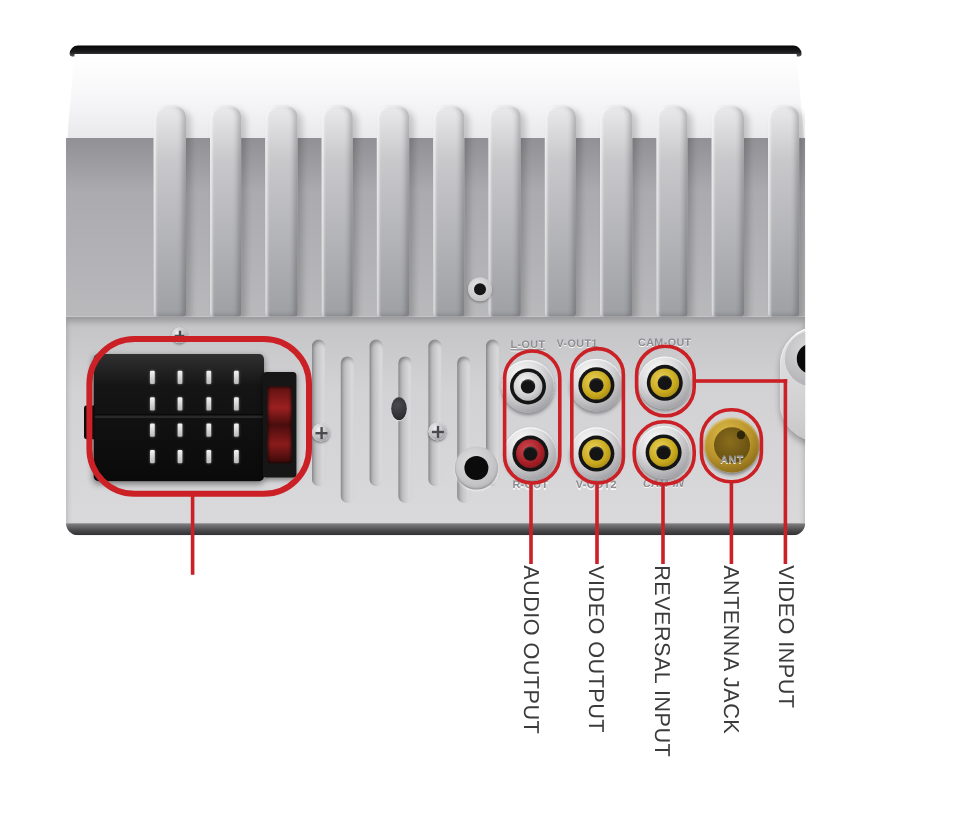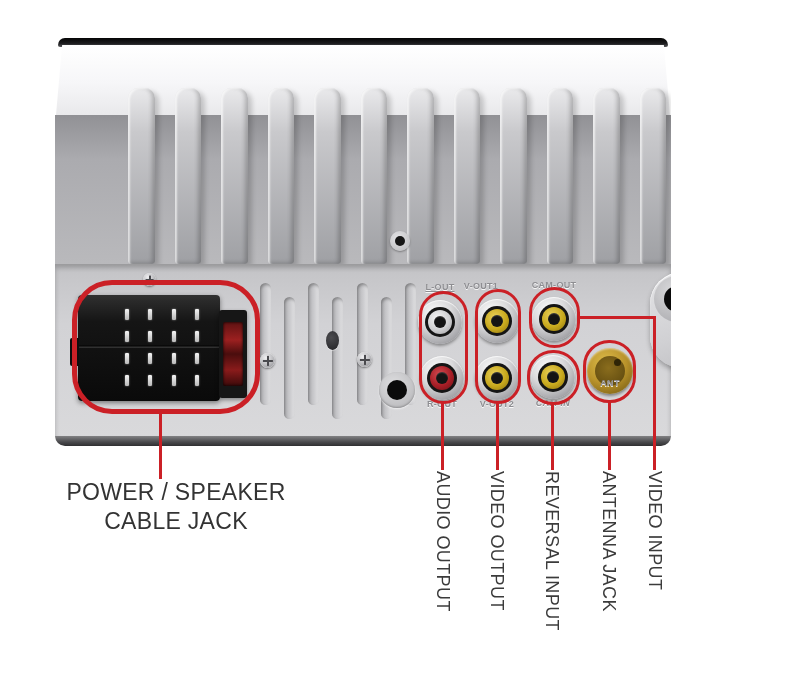--- a/index.html
+++ b/index.html
@@ -239,24 +239,20 @@
   <div class="outline" style="left:583px;top:340px;width:53px;height:63px;"></div>
 
   <div class="rline" style="left:159px;top:411px;width:3px;height:68px;"></div>
   <div class="rline" style="left:441px;top:403px;width:3px;height:67px;"></div>
   <div class="rline" style="left:496px;top:403px;width:3px;height:67px;"></div>
   <div class="rline" style="left:551px;top:404px;width:3px;height:66px;"></div>
   <div class="rline" style="left:608px;top:402px;width:3px;height:68px;"></div>
   <div class="rline" style="left:578px;top:316px;width:78px;height:3px;"></div>
   <div class="rline" style="left:653px;top:316px;width:3px;height:154px;"></div>
 
-  <div class="power-label">
-    <div>POWER / SPEAKER</div>
-    <div>CABLE JACK</div>
-  </div>
 
   <div class="vlabel" style="left:432px;">AUDIO OUTPUT</div>
   <div class="vlabel" style="left:486px;">VIDEO OUTPUT</div>
   <div class="vlabel" style="left:541px;">REVERSAL INPUT</div>
   <div class="vlabel" style="left:598px;">ANTENNA JACK</div>
   <div class="vlabel" style="left:644px;">VIDEO INPUT</div>
 
 </div>
 
 </body></html>

